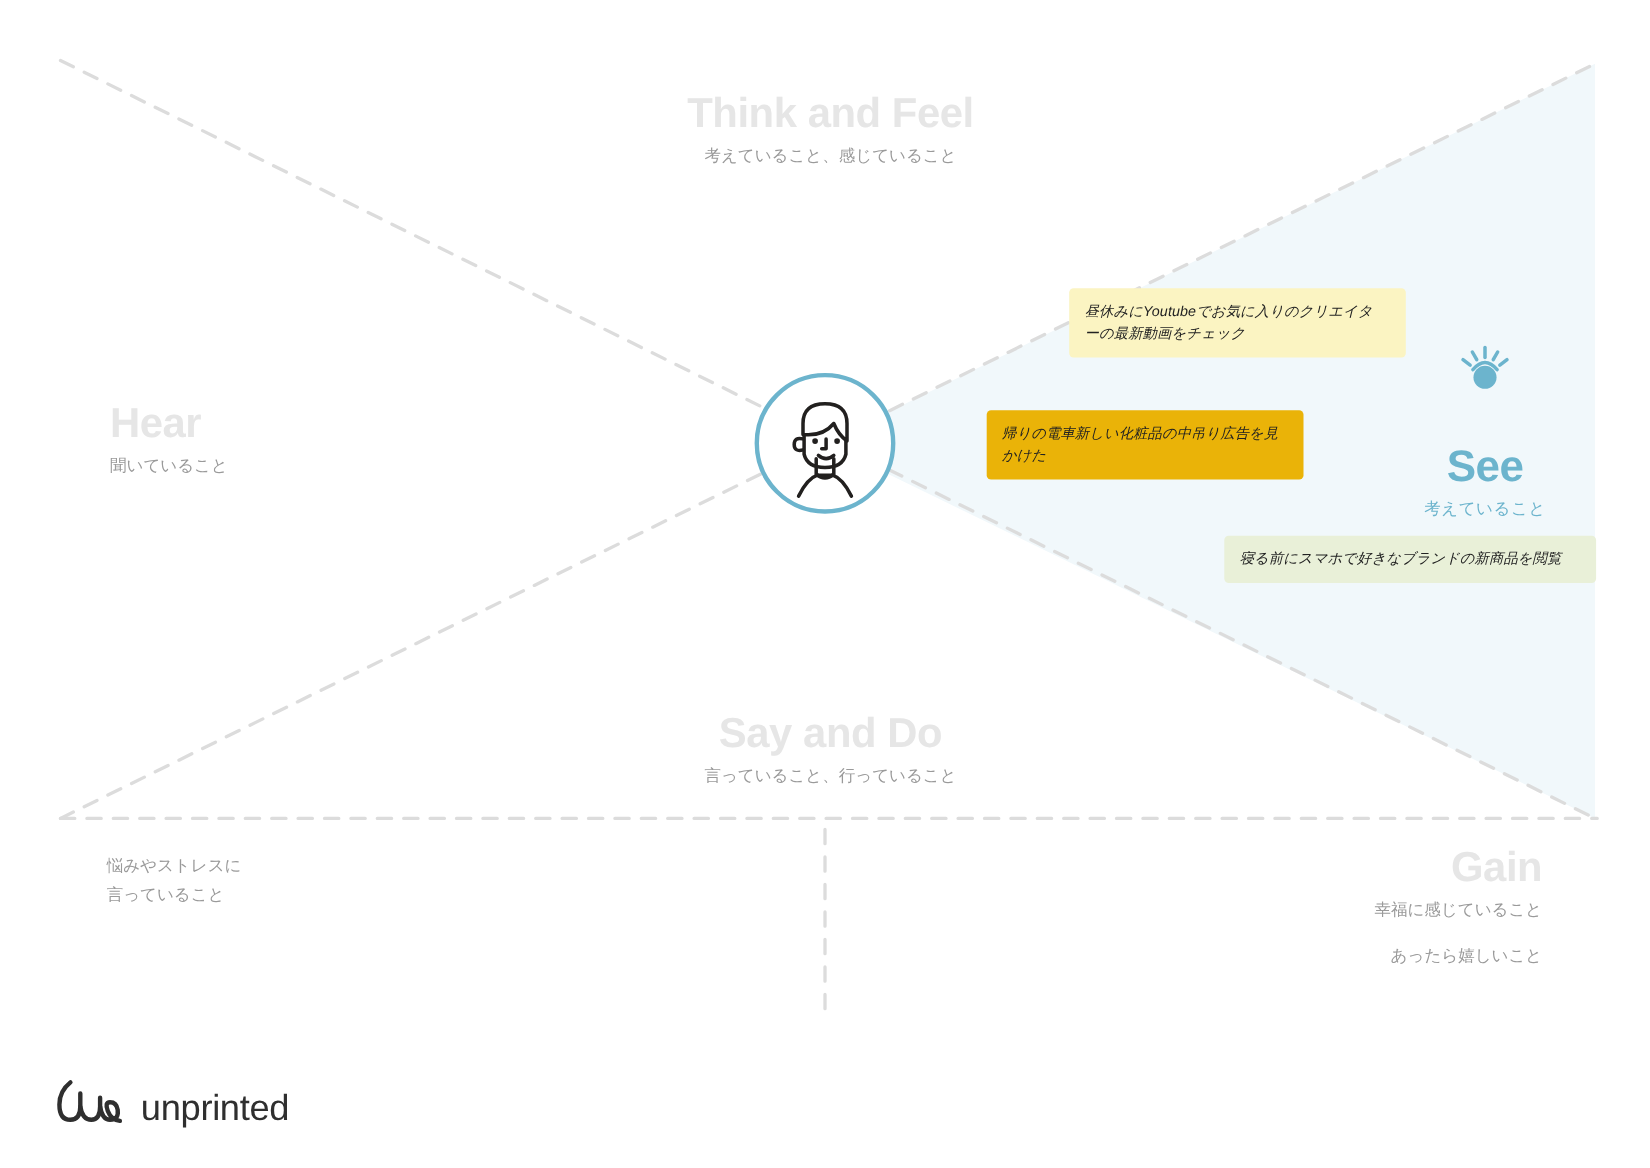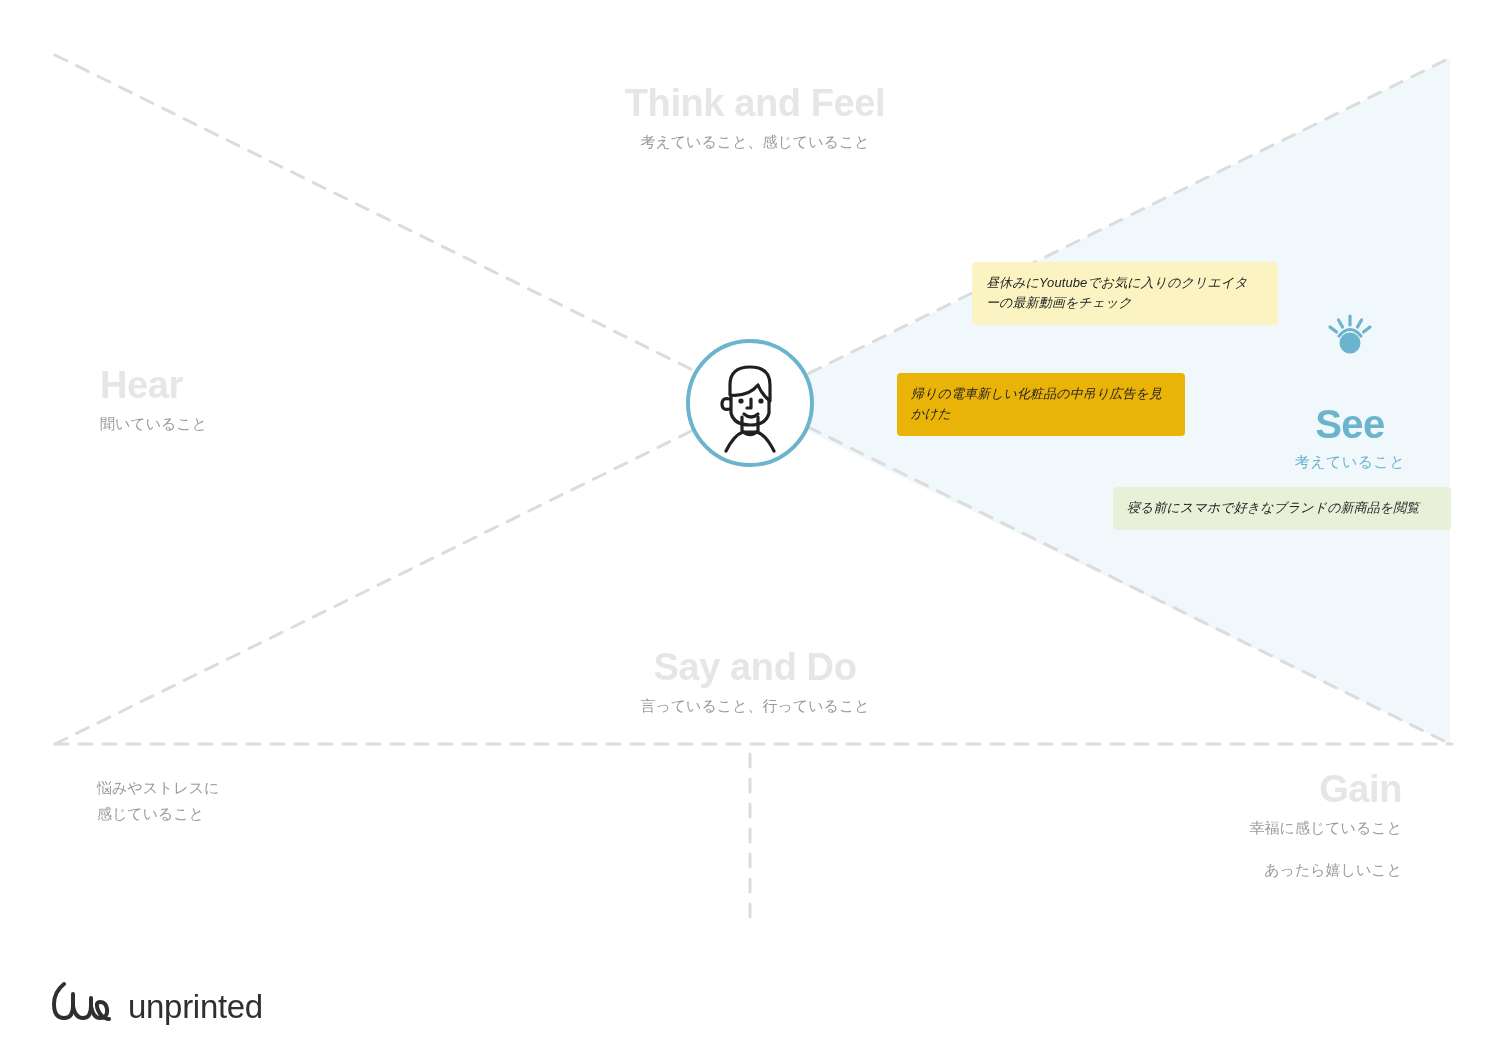--- a/index.html
+++ b/index.html
@@ -184,21 +184,21 @@
         </g>
         <circle cx="28" cy="31" r="10.5" fill="#6cb4cd"></circle>
       </svg>
     </div>
     <div class="en">See</div>
     <div class="jp">考えていること</div>
   </div>
 
   <div class="quad" id="quad-pain">
     <div class="jp">悩みやストレスに</div>
-    <div class="jp" style="margin-top:2px;">感じていること</div>
+    <div class="jp" style="margin-top:2px;">言っていること</div>
   </div>
 
   <div class="quad right-align" id="quad-gain">
     <div class="en">Gain</div>
     <div class="jp">幸福に感じていること</div>
     <div class="jp" style="margin-top:18px;">あったら嬉しいこと</div>
   </div>
 
   <div id="avatar">
     <svg width="120" height="120" viewBox="0 0 120 120" xmlns="http://www.w3.org/2000/svg">

